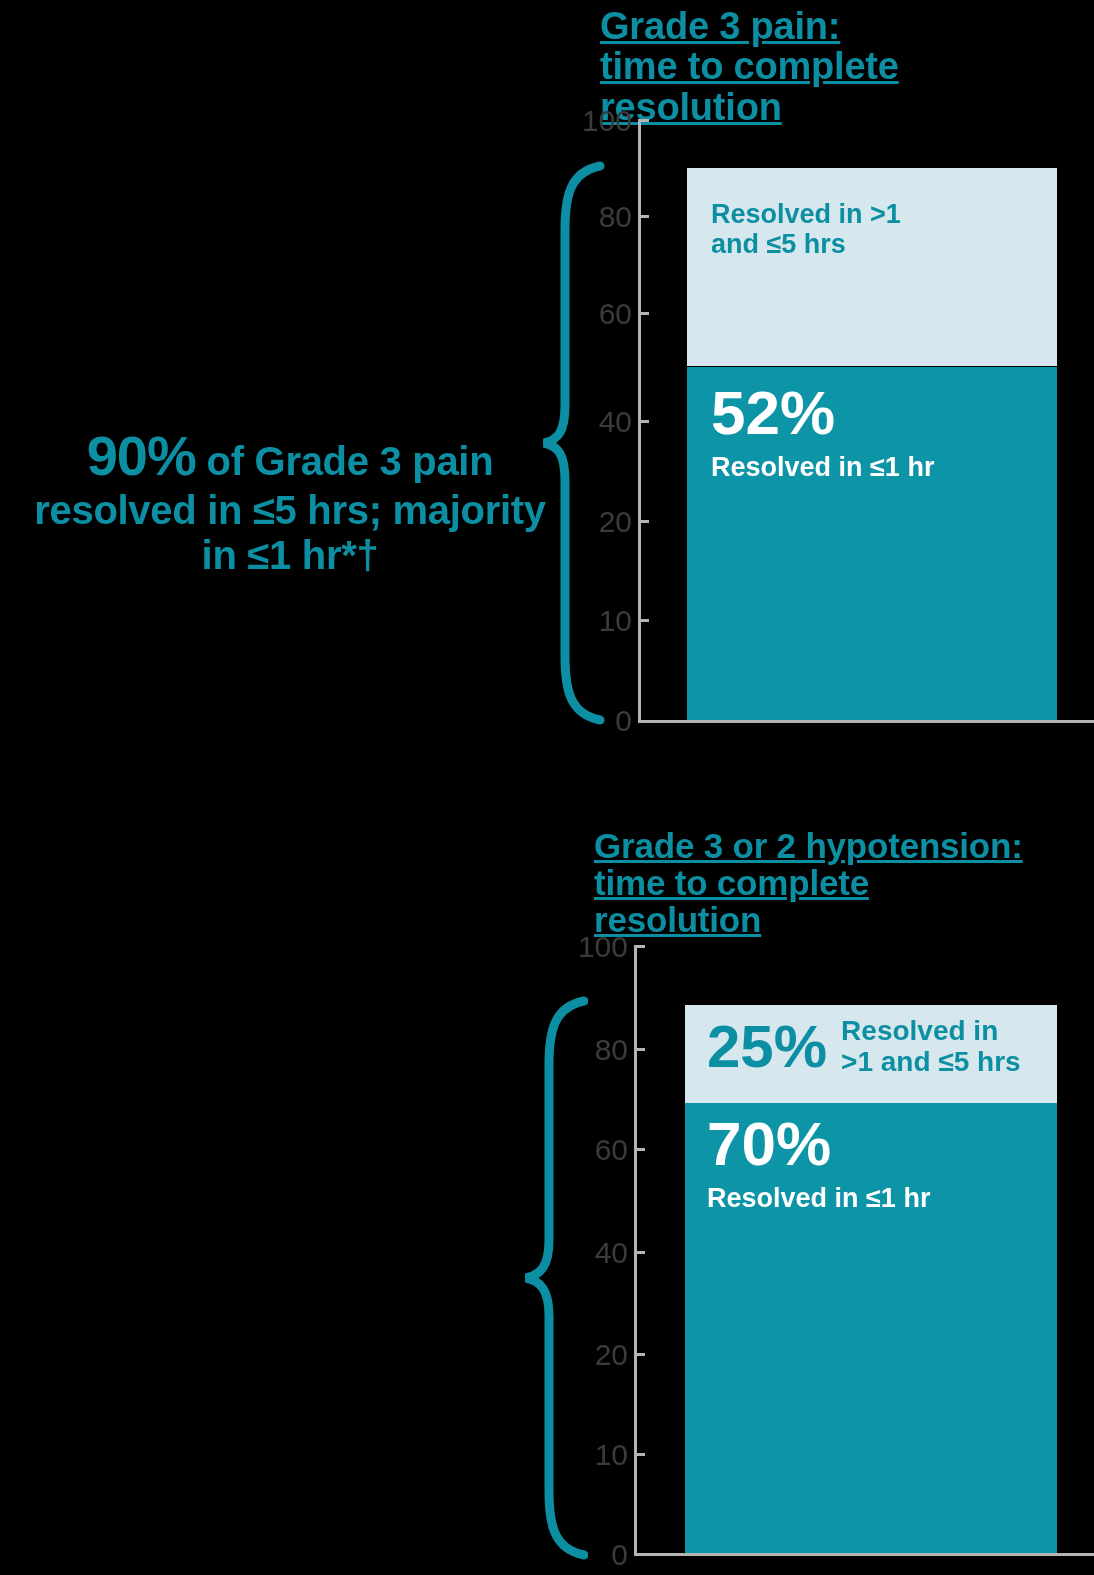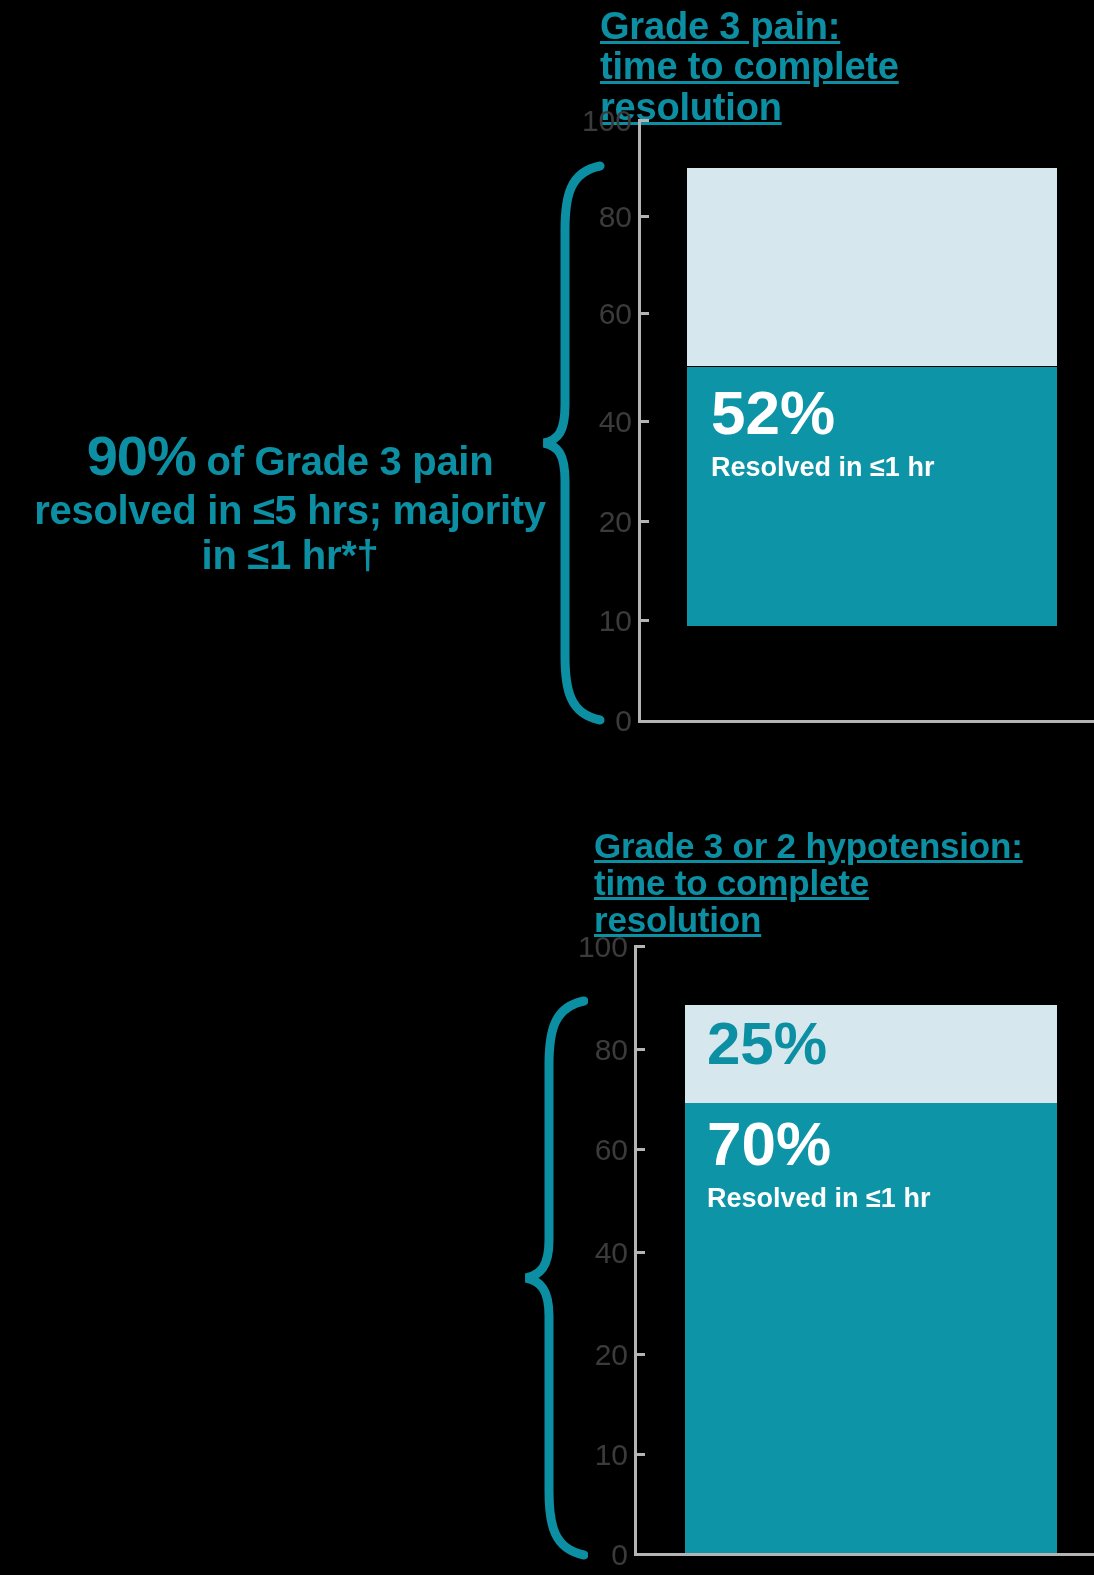--- a/index.html
+++ b/index.html
@@ -98,24 +98,26 @@
     <div class="tick-label" style="left:560px;top:217px;width:72px;">80</div>
     <div class="tick-label" style="left:560px;top:314px;width:72px;">60</div>
     <div class="tick-label" style="left:560px;top:422px;width:72px;">40</div>
     <div class="tick-label" style="left:560px;top:522px;width:72px;">20</div>
     <div class="tick-label" style="left:560px;top:621px;width:72px;">10</div>
     <div class="tick-label" style="left:560px;top:721px;width:72px;">0</div>
   </div>
 
   <div class="seg seg-light" style="left:687px;top:168px;width:370px;height:198px;">
     <div class="stackA" style="left:24px;top:22px;">
+      <div class="seg-sub" style="white-space:pre-line;">Resolved in &gt;1
+and ≤5 hrs</div>
     </div>
   </div>
 
-  <div class="seg seg-dark" style="left:687px;top:367px;width:370px;height:259px;">
+  <div class="seg seg-dark" style="left:687px;top:367px;width:370px;height:353px;">
     <div class="stackA" style="left:24px;top:17px;">
       <div class="seg-pct">52%</div>
       <div class="seg-sub" style="white-space:pre-line;">Resolved in ≤1 hr</div>
     </div>
   </div>
 
   <svg class="brace" style="left:540px;top:160px;" width="66" height="566" viewBox="0 0 66 566">
     <path d="M60 6 C30 12 25 36 25 70 L25 245 C25 272 18 280 4 283 C18 286 25 294 25 321 L25 496 C25 530 30 554 60 560" fill="none" stroke="#0d8fa3" stroke-width="9" stroke-linecap="round"></path>
   </svg>
 
@@ -146,20 +148,22 @@
     <div class="tick-label" style="left:556px;top:360px;width:72px;">60</div>
     <div class="tick-label" style="left:556px;top:463px;width:72px;">40</div>
     <div class="tick-label" style="left:556px;top:565px;width:72px;">20</div>
     <div class="tick-label" style="left:556px;top:665px;width:72px;">10</div>
     <div class="tick-label" style="left:556px;top:765px;width:72px;">0</div>
   </div>
 
   <div class="seg seg-light" style="left:685px;top:215px;width:372px;height:98px;">
     <div class="stackB" style="left:22px;top:10px;">
       <div class="seg-pct">25%</div>
+      <div class="seg-sub" style="white-space:pre-line;">Resolved in
+&gt;1 and ≤5 hrs</div>
     </div>
   </div>
 
   <div class="seg seg-dark" style="left:685px;top:313px;width:372px;height:450px;padding-left:48px;">
     <div class="stackA" style="left:22px;top:12px;">
       <div class="seg-pct">70%</div>
       <div class="seg-sub" style="white-space:pre-line;">Resolved in ≤1 hr</div>
     </div>
   </div>
 

